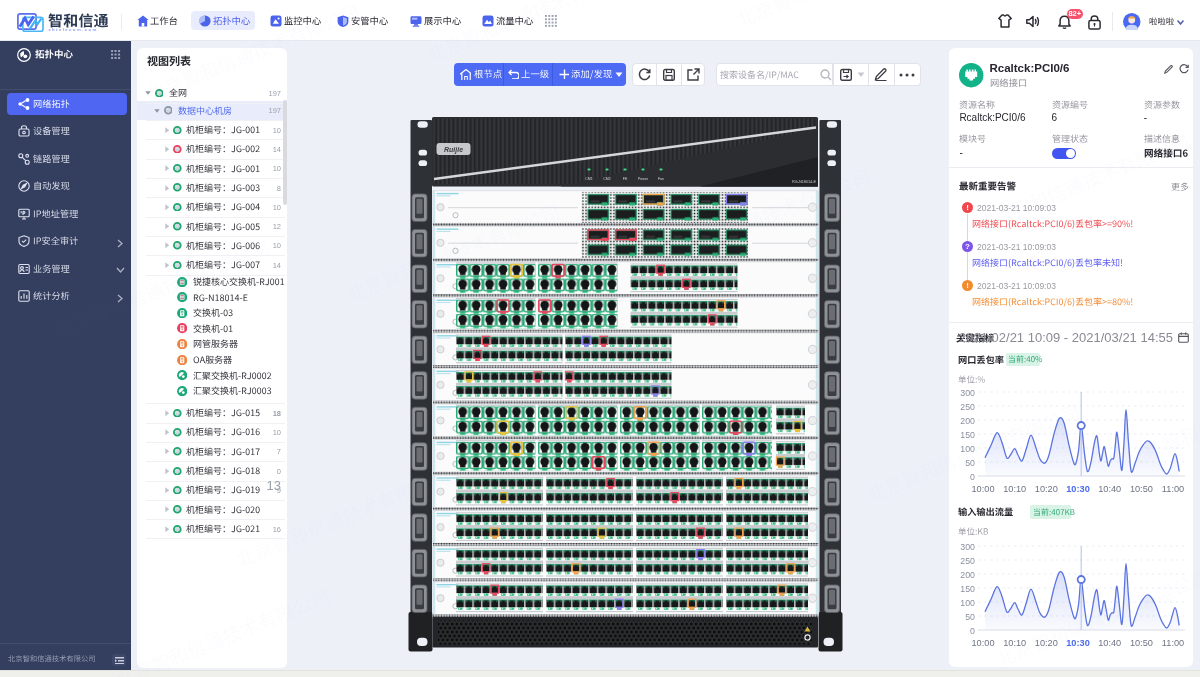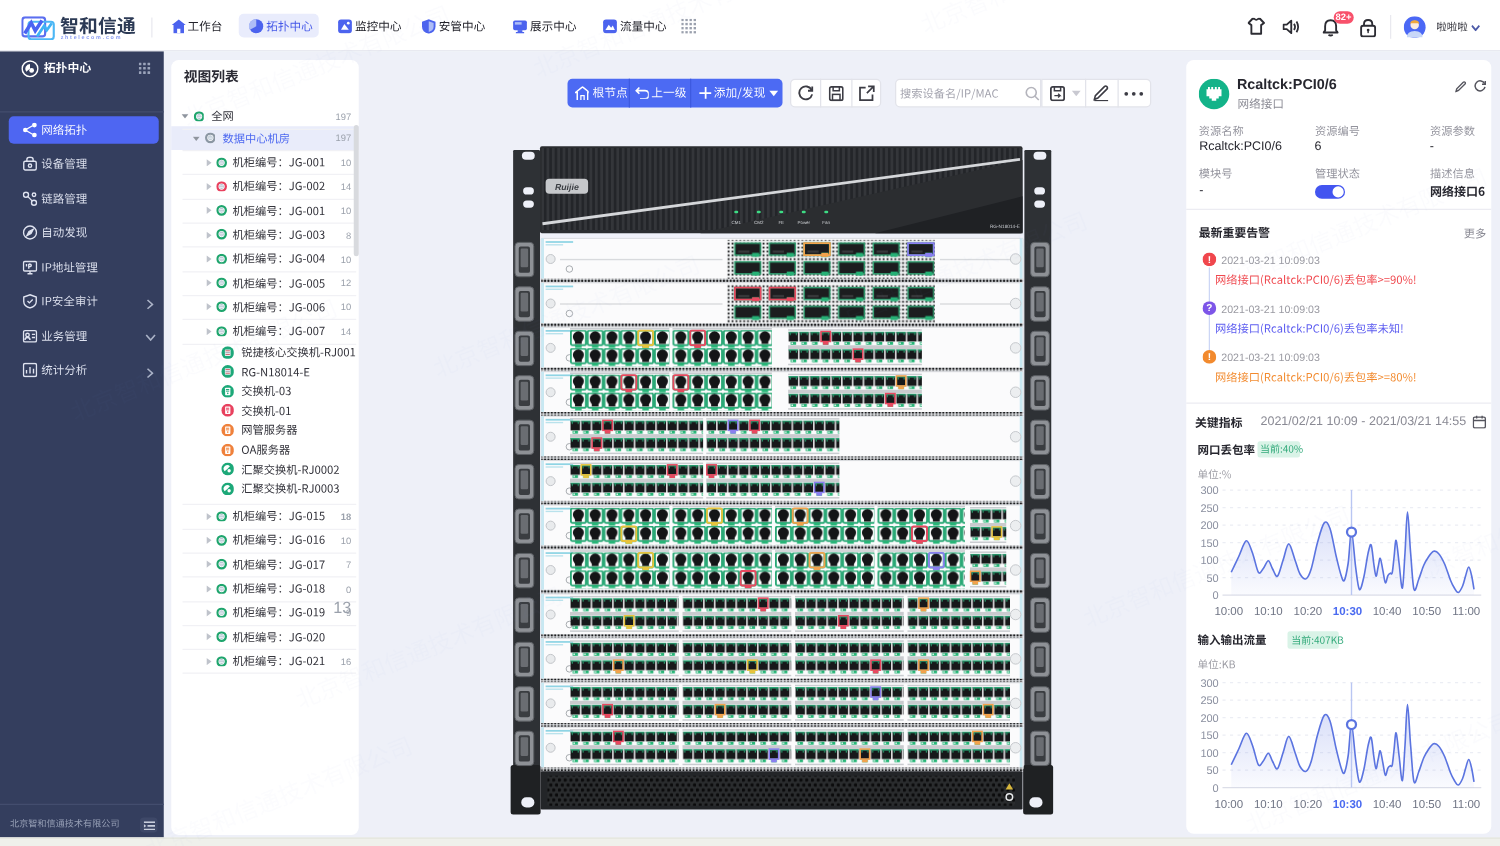--- a/index.html
+++ b/index.html
@@ -2139,21 +2139,21 @@
 <svg style="position:absolute;left:955.5px;top:331.5px;overflow:visible;z-index:3" width="40" height="13">
       <g fill="#26262e" transform="translate(0,9.59)">
         <g transform="scale(0.00950)">
           <use href="#q155" x="0"></use>
           <use href="#q156" x="1000"></use>
           <use href="#q157" x="2000"></use>
           <use href="#q158" x="3000"></use>
         </g>
       </g>
     </svg>
-<div style="position:absolute;font-size:10px;color:#8a8a94;font-weight:400;white-space:nowrap;line-height:9.8px;right:27px;top:333.1px;z-index:3">2021/02/21 10:09 - 2021/03/21 14:55</div>
+<div style="position:absolute;font-size:13px;color:#8a8a94;font-weight:400;white-space:nowrap;line-height:9.8px;right:27px;top:333.1px;z-index:3">2021/02/21 10:09 - 2021/03/21 14:55</div>
 <svg style="position:absolute;left:1177.5px;top:332px;z-index:3" width="11" height="11" viewBox="0 0 11 11">
       <rect x="0.7" y="1.7" width="9.6" height="8.6" rx="1.2" fill="none" stroke="#55555e" stroke-width="1.1"></rect>
       <path d="M0.7 4.4 L10.3 4.4 M3.3 0.6 L3.3 2.8 M7.7 0.6 L7.7 2.8" stroke="#55555e" stroke-width="1.1"></path>
     </svg>
 <svg style="position:absolute;left:957.8px;top:353.7px;overflow:visible;z-index:3" width="48" height="12">
       <g fill="#26262e" transform="translate(0,9.29)">
         <g transform="scale(0.00920)">
           <use href="#q125" x="0"></use>
           <use href="#q128" x="1000"></use>
           <use href="#q159" x="2000"></use>

